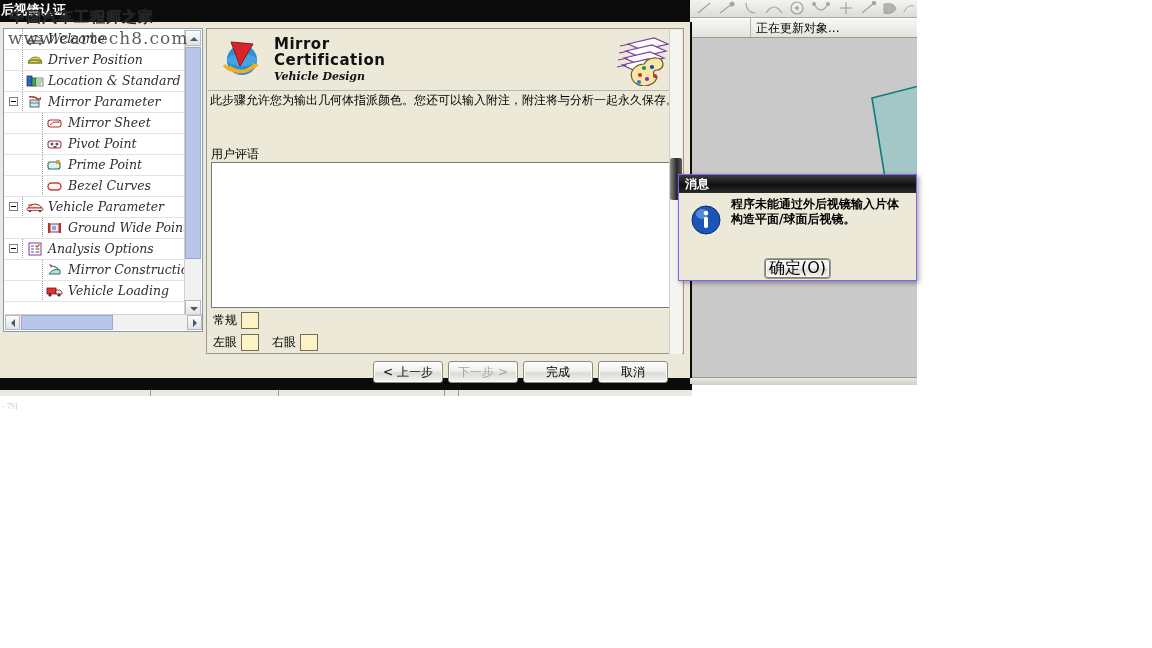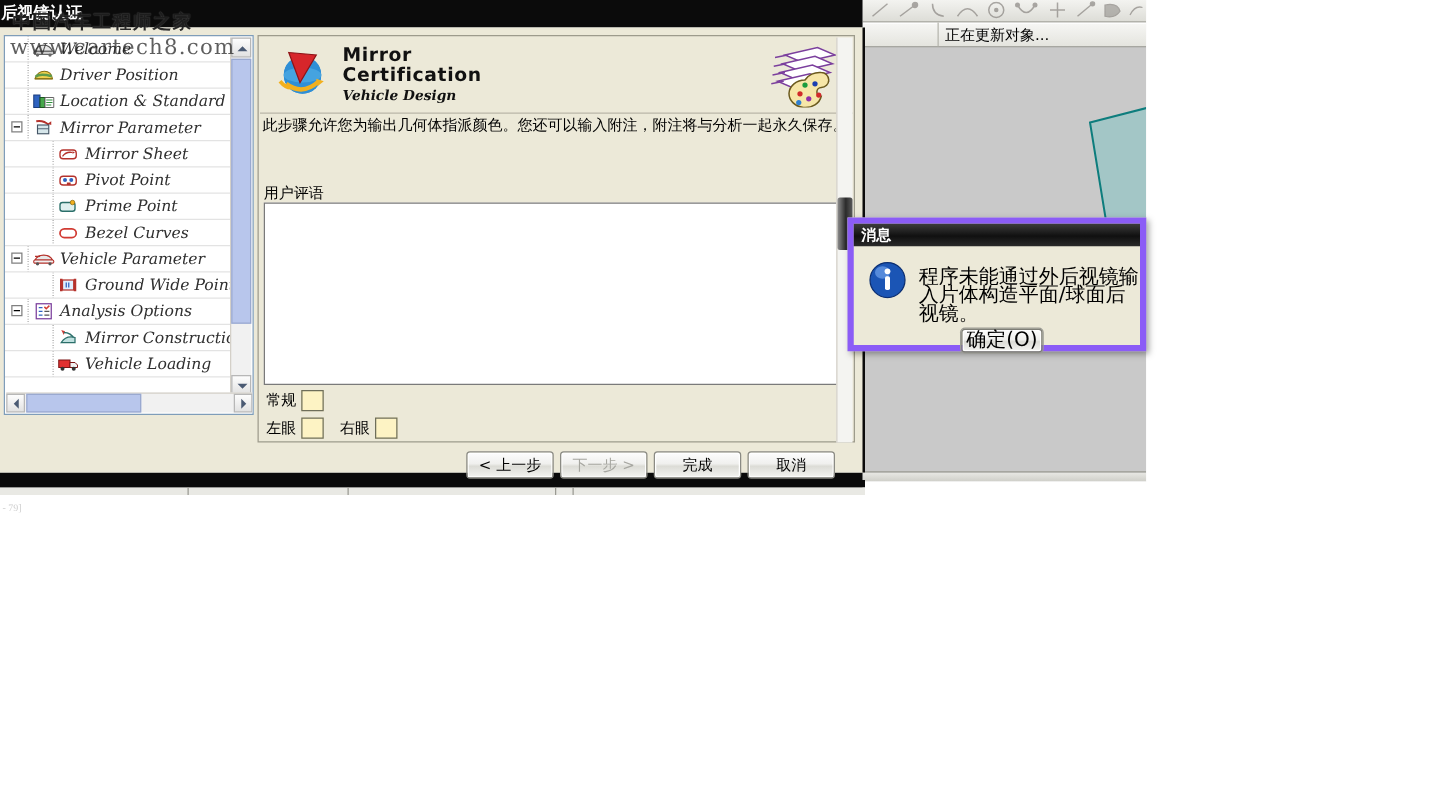--- a/index.html
+++ b/index.html
@@ -198,36 +198,36 @@
     background:linear-gradient(#fdfdfd,#f0f0ee 45%,#dcdcd6 55%,#f4f4f1);
     border:1px solid #8b8b84;border-radius:3px;box-sizing:border-box;
     font-family:"DejaVu Sans",sans-serif;font-size:12px;color:#000;
     display:flex;align-items:center;justify-content:center;cursor:pointer;
     box-shadow:inset 0 0 0 1px #fff;
   }
   .wbtn.disabled{color:#a6a6a0;box-shadow:inset 0 0 0 1px #fdfdfd;}
   
   #msgdlg{
     position:absolute;left:678px;top:174px;width:239px;height:107px;
-    background:#ece9d8;border:5px solid #8b5cf6;box-sizing:border-box;
+    background:#ece9d8;border:1px solid #8b5cf6;box-sizing:border-box;
     box-shadow:2px 2px 5px rgba(0,0,0,.35);
   }
   #msg-title{
     height:18px;width:100%;
     background:linear-gradient(#3c3c3c,#101010 55%,#2a2a2a);
     color:#fff;font-family:"DejaVu Sans",sans-serif;font-size:12px;font-weight:bold;
     display:flex;align-items:center;padding-left:6px;box-sizing:border-box;
   }
   #msg-body{position:absolute;left:0;top:18px;width:100%;height:60px;}
   #msg-icon{
     position:absolute;left:12px;top:12px;width:30px;height:30px;
   }
   #msg-text{
-    position:absolute;left:52px;top:16px;width:176px;
-    font-family:"DejaVu Sans",sans-serif;font-size:16px;color:#000;line-height:15px;
+    position:absolute;left:52px;top:4px;width:176px;
+    font-family:"DejaVu Sans",sans-serif;font-size:12px;color:#000;line-height:15px;font-weight:bold;
   }
   #msg-ok{
     position:absolute;left:86px;top:84px;width:65px;height:19px;
     background:linear-gradient(#fdfdfd,#f0f0ee 45%,#dcdcd6 55%,#f4f4f1);
     border:1px solid #7d7d76;border-radius:3px;box-sizing:border-box;
     font-family:"DejaVu Sans",sans-serif;font-size:16px;color:#000;
     display:flex;align-items:center;justify-content:center;cursor:pointer;
     box-shadow:inset 0 0 0 1px #fff, 0 0 0 1px #9b9b94;
   }
   

